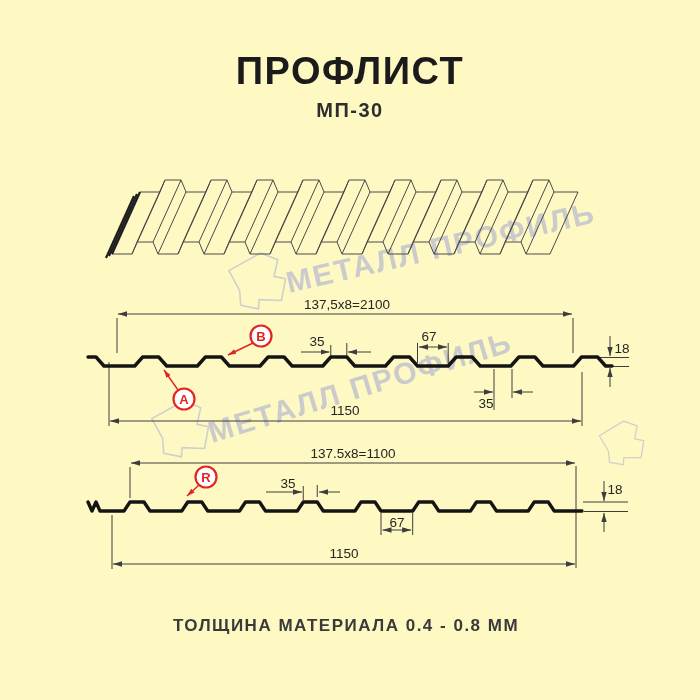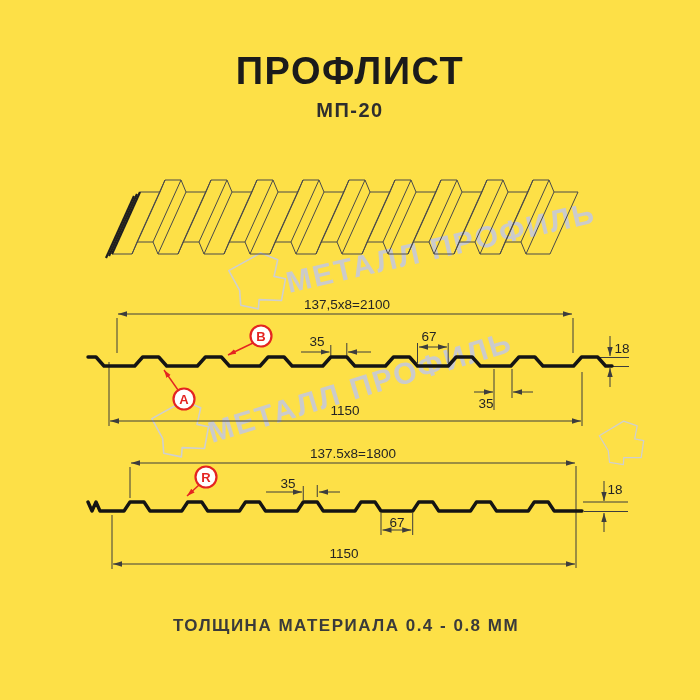--- a/index.html
+++ b/index.html
@@ -1,16 +1,16 @@
 <!DOCTYPE html>
 <html><head>
 <meta charset="utf-8">
 <style>
   html,body{margin:0;padding:0;background:#fff;}
-  .stage{position:relative;width:700px;height:700px;background:#fde047;overflow:hidden;
+  .stage{position:relative;width:700px;height:700px;background:#fef9c3;overflow:hidden;
          font-family:"Liberation Sans",sans-serif;}
   .title{position:absolute;top:50px;left:0;width:700px;text-align:center;
          font-size:38px;font-weight:bold;letter-spacing:1.5px;color:#1b1b1b;}
   .subtitle{position:absolute;top:99px;left:0;width:700px;text-align:center;
          font-size:20px;font-weight:bold;letter-spacing:1.5px;color:#2e2e2e;}
   .footer-note{position:absolute;top:616px;left:0;width:692px;text-align:center;
          font-size:17px;font-weight:bold;letter-spacing:1.5px;color:#3a3a3a;}
   .dimlabel{position:absolute;transform:translate(-50%,-50%);font-size:13.5px;
          color:#242424;white-space:nowrap;}
   svg{position:absolute;left:0;top:0;}
@@ -26,21 +26,21 @@
   .wm-text{fill:#cbcbcb;font-family:"Liberation Sans",sans-serif;font-size:30px;
          font-weight:bold;letter-spacing:2px;}
   .wm-logo{fill:none;stroke:#cfcfcf;stroke-width:1.6;stroke-linejoin:round;}
 </style>
 </head>
 <body>
 
 <div class="stage">
 
   <div class="title">ПРОФЛИСТ</div>
-  <div class="subtitle">МП-20</div>
+  <div class="subtitle">МП-30</div>
 
   <svg id="linework" width="700" height="700" viewBox="0 0 700 700">
     <defs>
       <marker id="ah" markerUnits="userSpaceOnUse" markerWidth="10" markerHeight="7" refX="9" refY="3.5" orient="auto">
         <path d="M0,0.8 L9,3.5 L0,6.2 Z" fill="#3d3d3d"></path>
       </marker>
       <marker id="ar" markerUnits="userSpaceOnUse" markerWidth="9" markerHeight="7" refX="8" refY="3.5" orient="auto">
         <path d="M0,1 L8,3.5 L0,6 Z" fill="#e42421"></path>
       </marker>
     </defs>
@@ -177,20 +177,20 @@
       </g>
   </svg>
 
   <span class="dimlabel" style="left:347px;top:304px">137,5x8=2100</span>
   <span class="dimlabel" style="left:317px;top:341px">35</span>
   <span class="dimlabel" style="left:429px;top:336px">67</span>
   <span class="dimlabel" style="left:622px;top:348px">18</span>
   <span class="dimlabel" style="left:486px;top:403px">35</span>
   <span class="dimlabel" style="left:345px;top:410px">1150</span>
 
-  <span class="dimlabel" style="left:353px;top:453px">137.5x8=1800</span>
+  <span class="dimlabel" style="left:353px;top:453px">137.5x8=1100</span>
   <span class="dimlabel" style="left:288px;top:483px">35</span>
   <span class="dimlabel" style="left:397px;top:522px">67</span>
   <span class="dimlabel" style="left:615px;top:489px">18</span>
   <span class="dimlabel" style="left:344px;top:553px">1150</span>
 
   <div class="footer-note">ТОЛЩИНА МАТЕРИАЛА 0.4 - 0.8 ММ</div>
 </div>
 
 </body></html>

